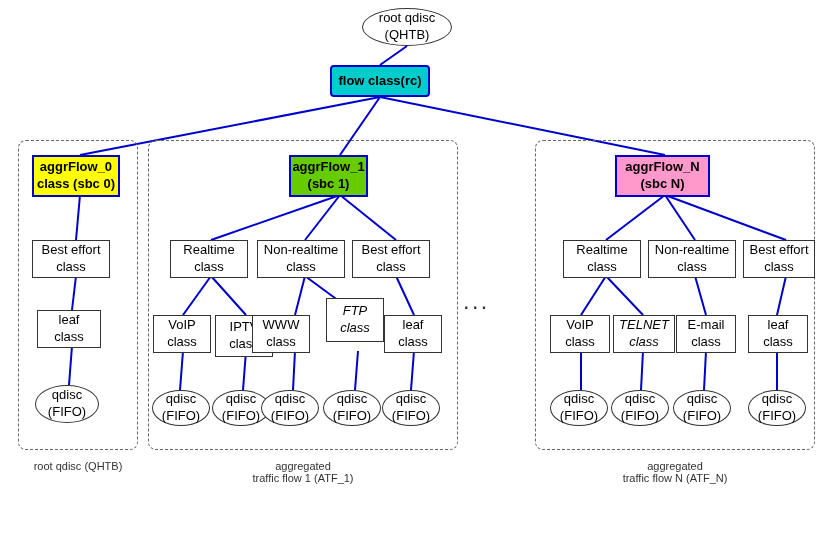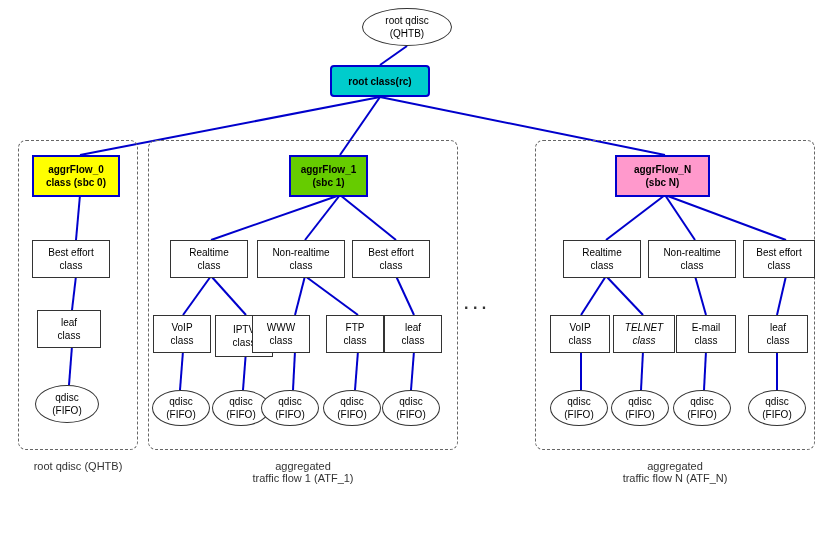--- a/index.html
+++ b/index.html
@@ -16,21 +16,21 @@
       position: relative;
       width: 825px;
       height: 534px;
     }
     .node {
       position: absolute;
       text-align: center;
       display: flex;
       align-items: center;
       justify-content: center;
-      font-size: 10px;
+      font-size: 13px;
       line-height: 1.3;
     }
     .ellipse {
       border: 1.5px solid #333;
       border-radius: 50%;
       background: #fff;
     }
     .rect {
       border: 1.5px solid #333;
       background: #fff;
@@ -151,21 +151,21 @@
   <div class="dashed-box" style="left:148px;top:140px;width:310px;height:310px;"></div>
   <div class="dashed-box" style="left:535px;top:140px;width:280px;height:310px;"></div>
 
   <div class="box-label" style="left:18px;top:460px;width:120px;">root qdisc
 (QHTB)</div>
   <div class="box-label" style="left:148px;top:460px;width:310px;">aggregated<br>traffic flow 1 (ATF_1)</div>
   <div class="box-label" style="left:535px;top:460px;width:280px;">aggregated<br>traffic flow N (ATF_N)</div>
 
   <div class="node ellipse" style="left:362px;top:8px;width:90px;height:38px;">root qdisc<br>(QHTB)</div>
 
-  <div class="node rect rect-cyan" style="left:330px;top:65px;width:100px;height:32px;border-radius:4px;">root class(rc)</div>
+  <div class="node rect rect-cyan" style="left:330px;top:65px;width:100px;height:32px;border-radius:4px;">flow class(rc)</div>
 
   <div class="node rect rect-yellow" style="left:32px;top:155px;width:88px;height:42px;">aggrFlow_0<br>class (sbc 0)</div>
 
   <div class="node rect rect-green" style="left:289px;top:155px;width:79px;height:42px;">aggrFlow_1<br>(sbc 1)</div>
 
   <div class="node rect rect-pink" style="left:615px;top:155px;width:95px;height:42px;">aggrFlow_N<br>(sbc N)</div>
 
   <div class="node rect" style="left:32px;top:240px;width:78px;height:38px;">Best effort<br>class</div>
 
   <div class="node rect" style="left:37px;top:310px;width:64px;height:38px;">leaf<br>class</div>
@@ -177,21 +177,21 @@
   <div class="node rect" style="left:257px;top:240px;width:88px;height:38px;">Non-realtime<br>class</div>
 
   <div class="node rect" style="left:352px;top:240px;width:78px;height:38px;">Best effort<br>class</div>
 
   <div class="node rect" style="left:153px;top:315px;width:58px;height:38px;">VoIP<br>class</div>
 
   <div class="node rect" style="left:215px;top:315px;width:58px;height:42px;">IPTV<br>class</div>
 
   <div class="node rect" style="left:252px;top:315px;width:58px;height:38px;text-align:center;">WWW<br>class</div>
 
-  <div class="node rect" style="left:326px;top:315px;width:58px;height:38px;">FTP<br>class</div>
+  <div class="node rect" style="left:326px;top:298px;width:58px;height:44px;font-style:italic;">FTP<br>class</div>
 
   <div class="node rect" style="left:384px;top:315px;width:58px;height:38px;">leaf<br>class</div>
 
   <div class="node ellipse" style="left:152px;top:390px;width:58px;height:36px;">qdisc<br>(FIFO)</div>
   <div class="node ellipse" style="left:212px;top:390px;width:58px;height:36px;">qdisc<br>(FIFO)</div>
   <div class="node ellipse" style="left:261px;top:390px;width:58px;height:36px;">qdisc<br>(FIFO)</div>
   <div class="node ellipse" style="left:323px;top:390px;width:58px;height:36px;">qdisc<br>(FIFO)</div>
   <div class="node ellipse" style="left:382px;top:390px;width:58px;height:36px;">qdisc<br>(FIFO)</div>
 
   <div class="dots-text" style="left:464px;top:295px;">. . .</div>

